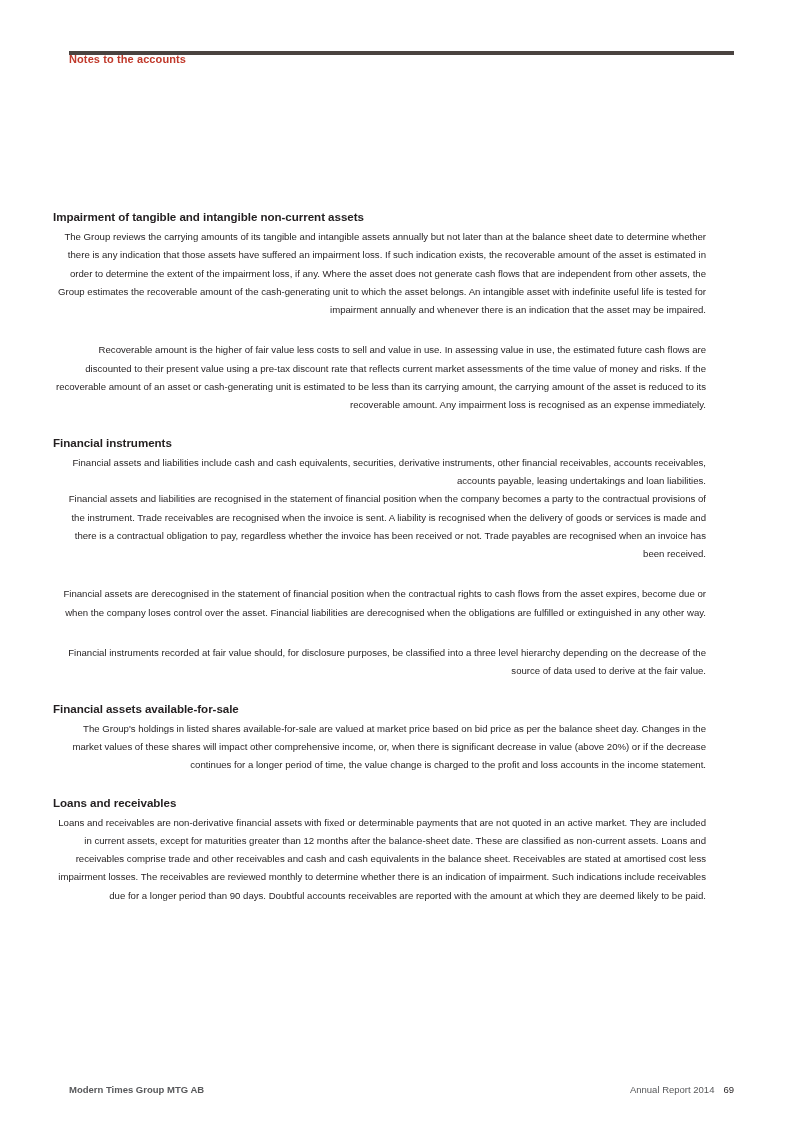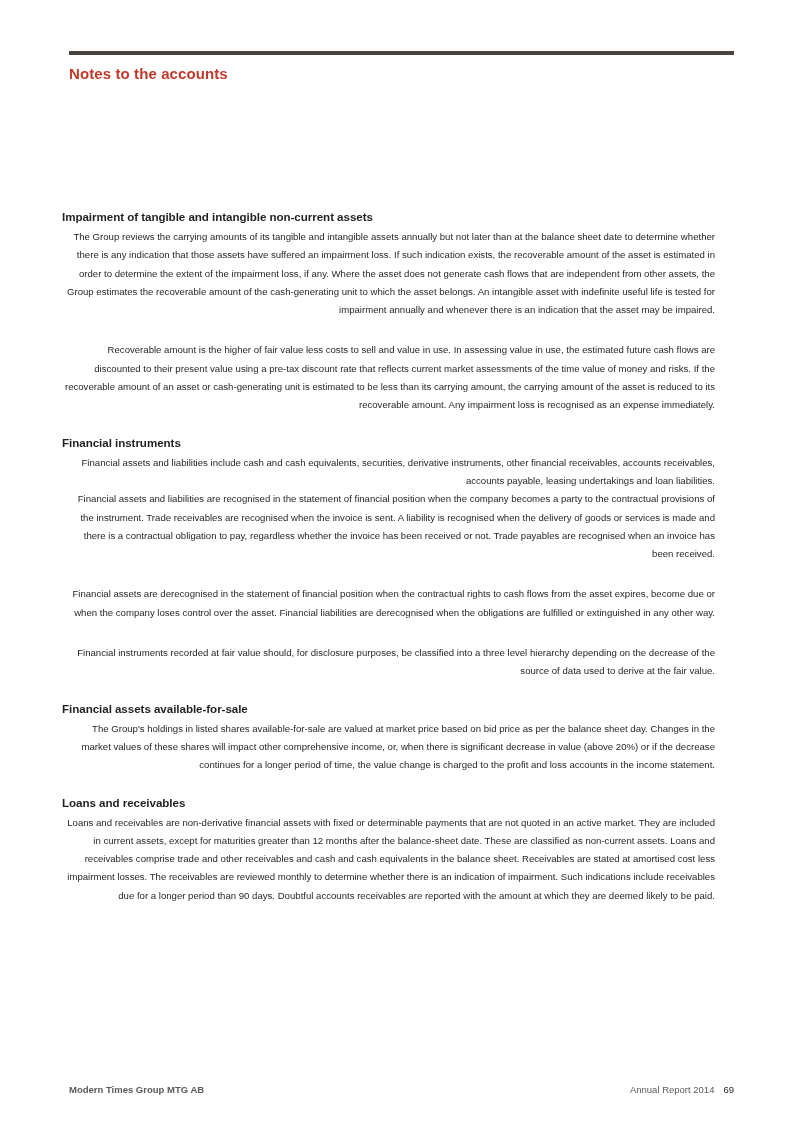--- a/index.html
+++ b/index.html
@@ -25,30 +25,30 @@
     position: absolute;
     left: 69px;
     top: 51px;
     width: 665px;
     height: 4px;
     background: #4a4340;
   }
   .header-label {
     position: absolute;
     left: 69px;
-    top: 65px;
-    font-size: 15px;
+    top: 53px;
+    font-size: 11px;
     font-weight: bold;
     color: #c0392b;
     letter-spacing: 0.1px;
     text-align: right;
   }
   .content {
     position: absolute;
-    left: 62px;
+    left: 53px;
     top: 210px;
     width: 653px;
   }
   h2.sec {
     font-size: 11.6px;
     font-weight: bold;
     color: #231f20;
     margin: 0 0 5px 0;
     letter-spacing: -0.05px;
   }

